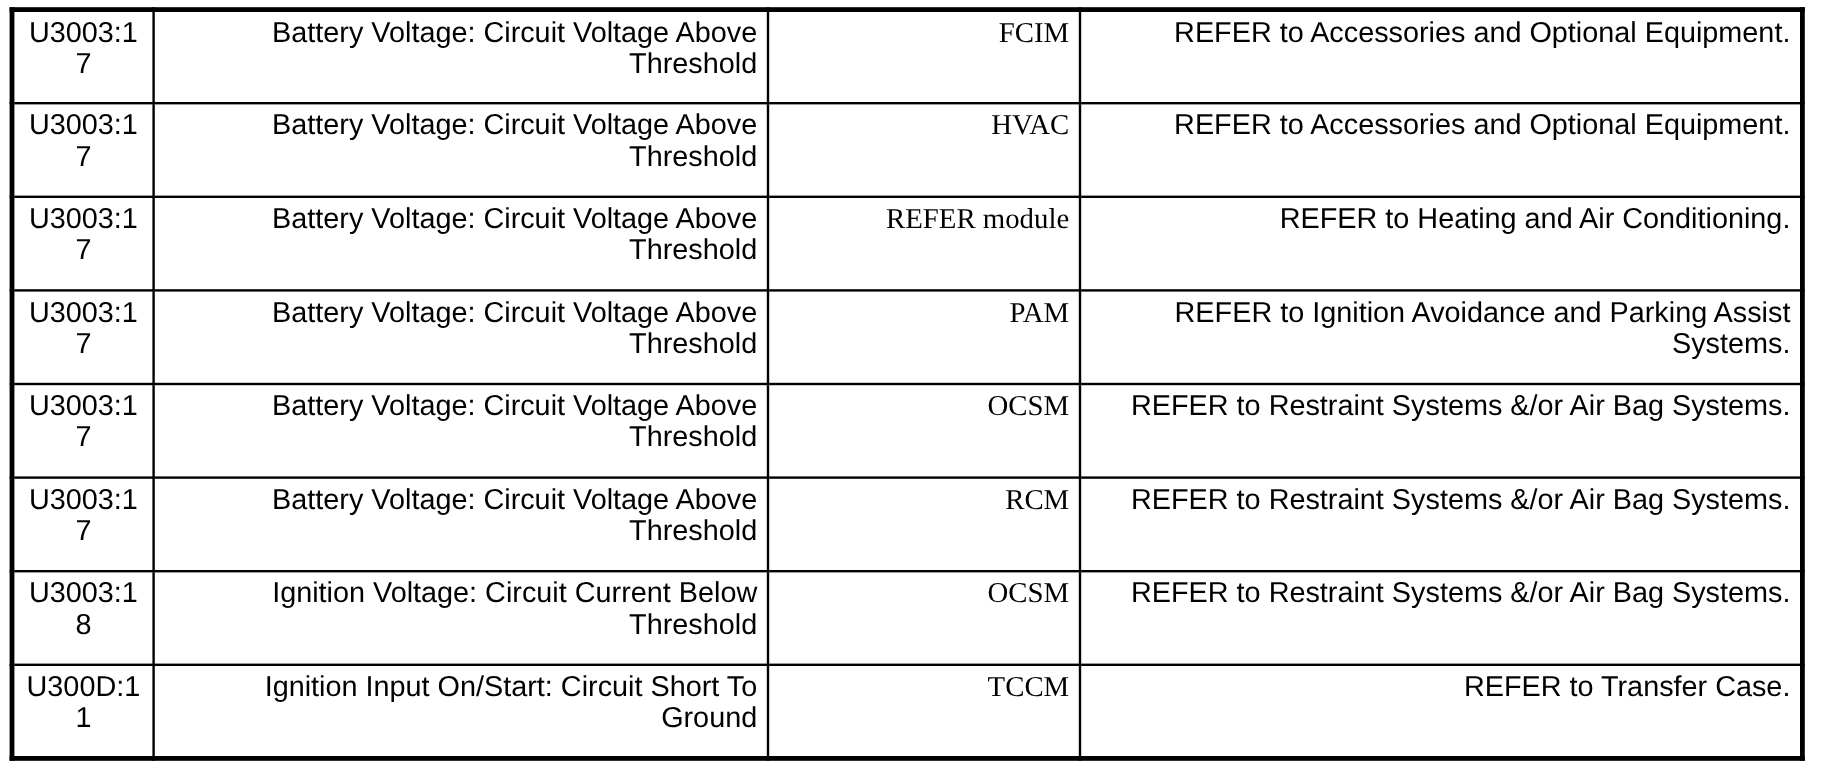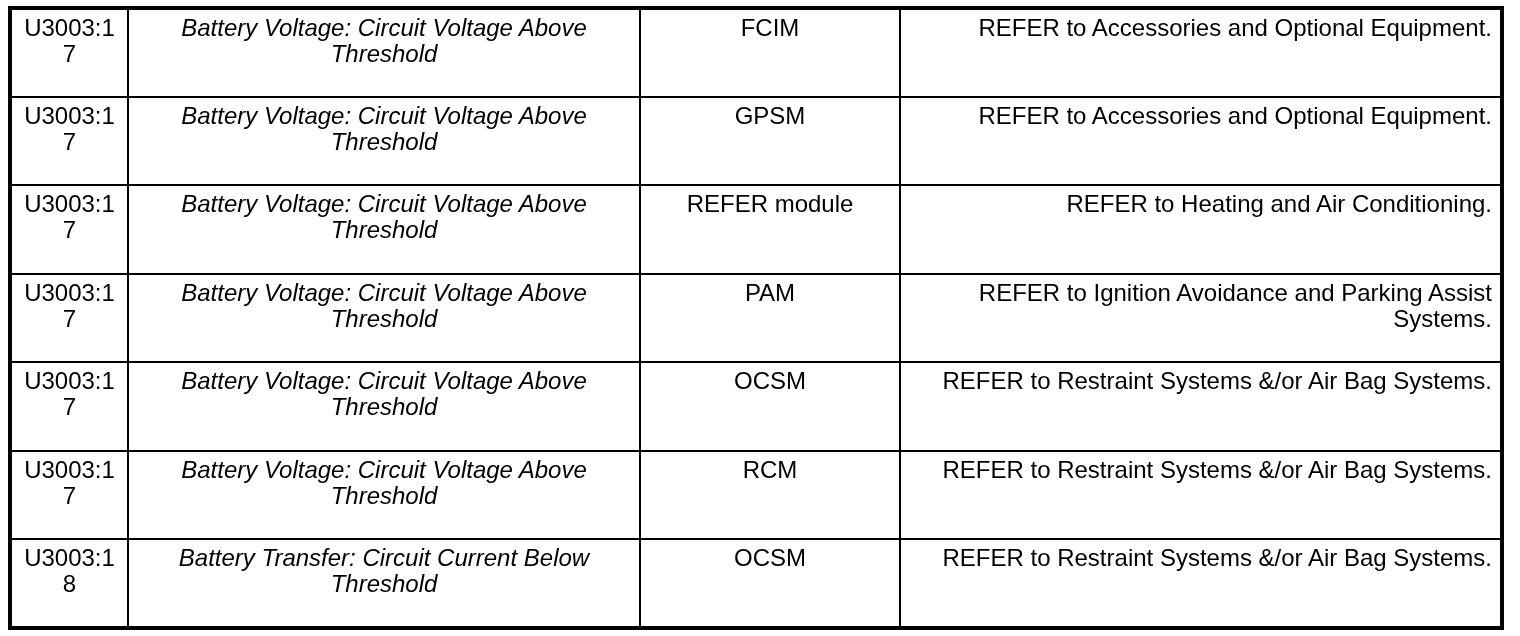--- a/index.html
+++ b/index.html
@@ -40,25 +40,25 @@
     padding: 5px 8px 4px 8px;
     overflow: hidden;
     word-wrap: break-word;
   }
   td.col-code {
     text-align: center;
     padding-left: 2px;
     padding-right: 2px;
   }
   td.col-desc {
-    text-align: center;
-    font-style: italic;
+    text-align: right;
   }
   td.col-module {
-    text-align: center;
+    text-align: right;
+    font-family: Liberation Serif, serif;
   }
   td.col-action {
     text-align: right;
   }
 </style>
 </head>
 <body>
 
 <div class="page">
   <table class="dtc-table">
@@ -71,21 +71,21 @@
     <tbody>
       <tr>
         <td class="col-code">U3003:17</td>
         <td class="col-desc">Battery Voltage: Circuit Voltage Above Threshold</td>
         <td class="col-module">FCIM</td>
         <td class="col-action">REFER to Accessories and Optional Equipment.</td>
       </tr>
       <tr>
         <td class="col-code">U3003:17</td>
         <td class="col-desc">Battery Voltage: Circuit Voltage Above Threshold</td>
-        <td class="col-module">GPSM</td>
+        <td class="col-module">HVAC</td>
         <td class="col-action">REFER to Accessories and Optional Equipment.</td>
       </tr>
       <tr>
         <td class="col-code">U3003:17</td>
         <td class="col-desc">Battery Voltage: Circuit Voltage Above Threshold</td>
         <td class="col-module">REFER module</td>
         <td class="col-action">REFER to Heating and Air Conditioning.</td>
       </tr>
       <tr>
         <td class="col-code">U3003:17</td>
@@ -100,19 +100,25 @@
         <td class="col-action">REFER to Restraint Systems &amp;/or Air Bag Systems.</td>
       </tr>
       <tr>
         <td class="col-code">U3003:17</td>
         <td class="col-desc">Battery Voltage: Circuit Voltage Above Threshold</td>
         <td class="col-module">RCM</td>
         <td class="col-action">REFER to Restraint Systems &amp;/or Air Bag Systems.</td>
       </tr>
       <tr>
         <td class="col-code">U3003:18</td>
-        <td class="col-desc">Battery Transfer: Circuit Current Below Threshold</td>
+        <td class="col-desc">Ignition Voltage: Circuit Current Below Threshold</td>
         <td class="col-module">OCSM</td>
         <td class="col-action">REFER to Restraint Systems &amp;/or Air Bag Systems.</td>
+      </tr>
+      <tr>
+        <td class="col-code">U300D:11</td>
+        <td class="col-desc">Ignition Input On/Start: Circuit Short To Ground</td>
+        <td class="col-module">TCCM</td>
+        <td class="col-action">REFER to Transfer Case.</td>
       </tr>
     </tbody>
   </table>
 </div>
 
 </body></html>

